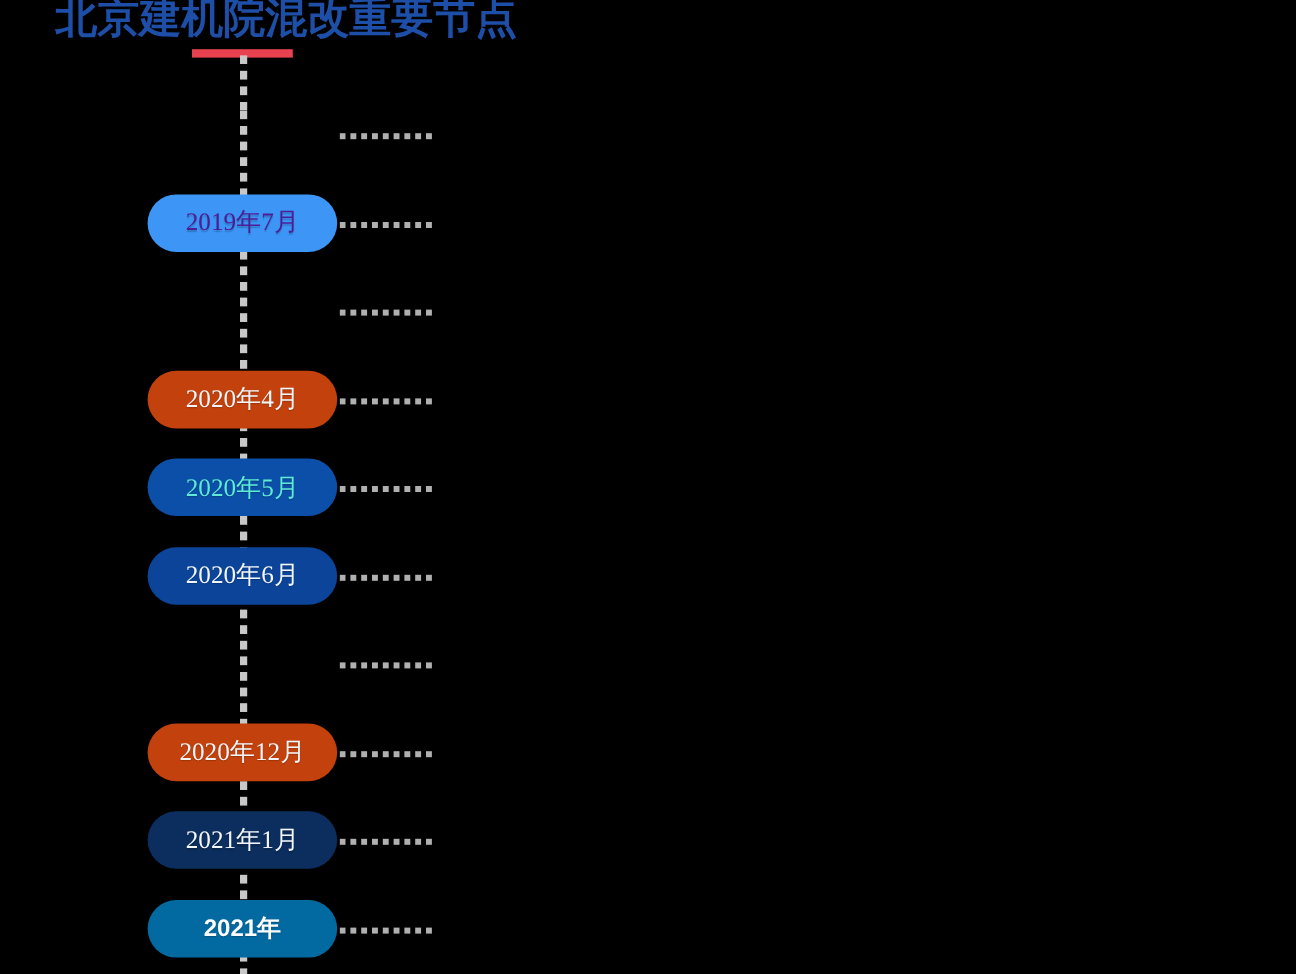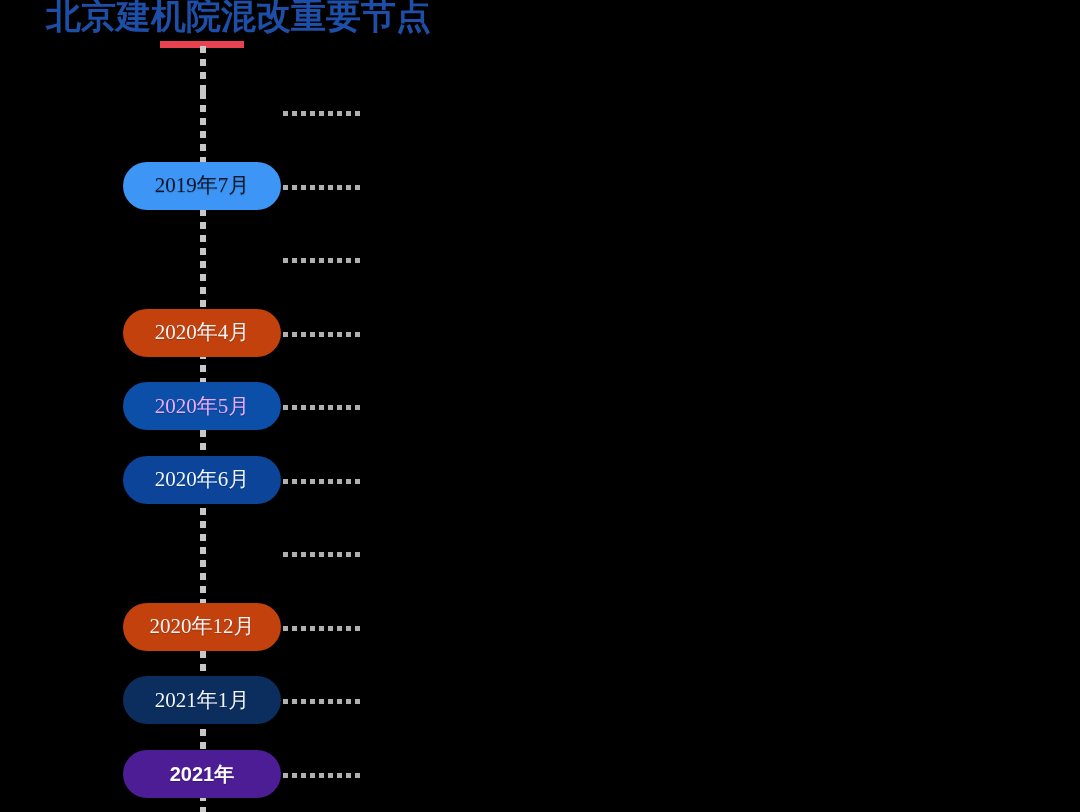--- a/index.html
+++ b/index.html
@@ -125,46 +125,46 @@
 <div id="title-underline" style="background: rgb(232, 65, 79);"></div>
 
 <div class="spine" id="spine-top" style="background-image: linear-gradient(rgb(200, 200, 200) 0px, rgb(200, 200, 200) 7px, rgba(0, 0, 0, 0) 7px, rgba(0, 0, 0, 0) 13px);"></div>
 <div class="spine" id="spine-main" style="background-image: linear-gradient(rgb(200, 200, 200) 0px, rgb(200, 200, 200) 7px, rgba(0, 0, 0, 0) 7px, rgba(0, 0, 0, 0) 13px);"></div>
 
 <div id="timeline">
     <div class="tl-row">
       <div class="tl-dots" style="background-image: linear-gradient(to right, rgb(176, 176, 176) 0px, rgb(176, 176, 176) 5px, rgba(0, 0, 0, 0) 5px, rgba(0, 0, 0, 0) 9px);"></div>
     </div>
     <div class="tl-row">
-      <div class="tl-pill" style="background: rgb(61, 149, 245); color: #0f172a;">2019年7月</div>
+      <div class="tl-pill" style="background: rgb(61, 149, 245); color: #4c1d95;">2019年7月</div>
       <div class="tl-dots" style="background-image: linear-gradient(to right, rgb(176, 176, 176) 0px, rgb(176, 176, 176) 5px, rgba(0, 0, 0, 0) 5px, rgba(0, 0, 0, 0) 9px);"></div>
     </div>
     <div class="tl-row">
       <div class="tl-dots" style="background-image: linear-gradient(to right, rgb(176, 176, 176) 0px, rgb(176, 176, 176) 5px, rgba(0, 0, 0, 0) 5px, rgba(0, 0, 0, 0) 9px);"></div>
     </div>
     <div class="tl-row">
       <div class="tl-pill" style="background: #c2410c; color: rgb(242, 246, 251);">2020年4月</div>
       <div class="tl-dots" style="background-image: linear-gradient(to right, rgb(176, 176, 176) 0px, rgb(176, 176, 176) 5px, rgba(0, 0, 0, 0) 5px, rgba(0, 0, 0, 0) 9px);"></div>
     </div>
     <div class="tl-row">
-      <div class="tl-pill" style="background: rgb(11, 79, 168); color: #f0abfc;">2020年5月</div>
+      <div class="tl-pill" style="background: rgb(11, 79, 168); color: #5eead4;">2020年5月</div>
       <div class="tl-dots" style="background-image: linear-gradient(to right, rgb(176, 176, 176) 0px, rgb(176, 176, 176) 5px, rgba(0, 0, 0, 0) 5px, rgba(0, 0, 0, 0) 9px);"></div>
     </div>
     <div class="tl-row">
       <div class="tl-pill" style="background: rgb(11, 68, 153); color: rgb(242, 246, 251);">2020年6月</div>
       <div class="tl-dots" style="background-image: linear-gradient(to right, rgb(176, 176, 176) 0px, rgb(176, 176, 176) 5px, rgba(0, 0, 0, 0) 5px, rgba(0, 0, 0, 0) 9px);"></div>
     </div>
     <div class="tl-row">
       <div class="tl-dots" style="background-image: linear-gradient(to right, rgb(176, 176, 176) 0px, rgb(176, 176, 176) 5px, rgba(0, 0, 0, 0) 5px, rgba(0, 0, 0, 0) 9px);"></div>
     </div>
     <div class="tl-row">
       <div class="tl-pill" style="background: #c2410c; color: rgb(242, 246, 251); font-family: Liberation Serif, serif;">2020年12月</div>
       <div class="tl-dots" style="background-image: linear-gradient(to right, rgb(176, 176, 176) 0px, rgb(176, 176, 176) 5px, rgba(0, 0, 0, 0) 5px, rgba(0, 0, 0, 0) 9px);"></div>
     </div>
     <div class="tl-row">
       <div class="tl-pill" style="background: rgb(12, 46, 94); color: rgb(242, 246, 251);">2021年1月</div>
       <div class="tl-dots" style="background-image: linear-gradient(to right, rgb(176, 176, 176) 0px, rgb(176, 176, 176) 5px, rgba(0, 0, 0, 0) 5px, rgba(0, 0, 0, 0) 9px);"></div>
     </div>
     <div class="tl-row">
-      <div class="tl-pill accent" style="background: #4c1d95; color: rgb(255, 255, 255);">2021年</div>
+      <div class="tl-pill accent" style="background: #0369a1; color: rgb(255, 255, 255);">2021年</div>
       <div class="tl-dots" style="background-image: linear-gradient(to right, rgb(176, 176, 176) 0px, rgb(176, 176, 176) 5px, rgba(0, 0, 0, 0) 5px, rgba(0, 0, 0, 0) 9px);"></div>
     </div>
   </div>
 
 </body></html>

